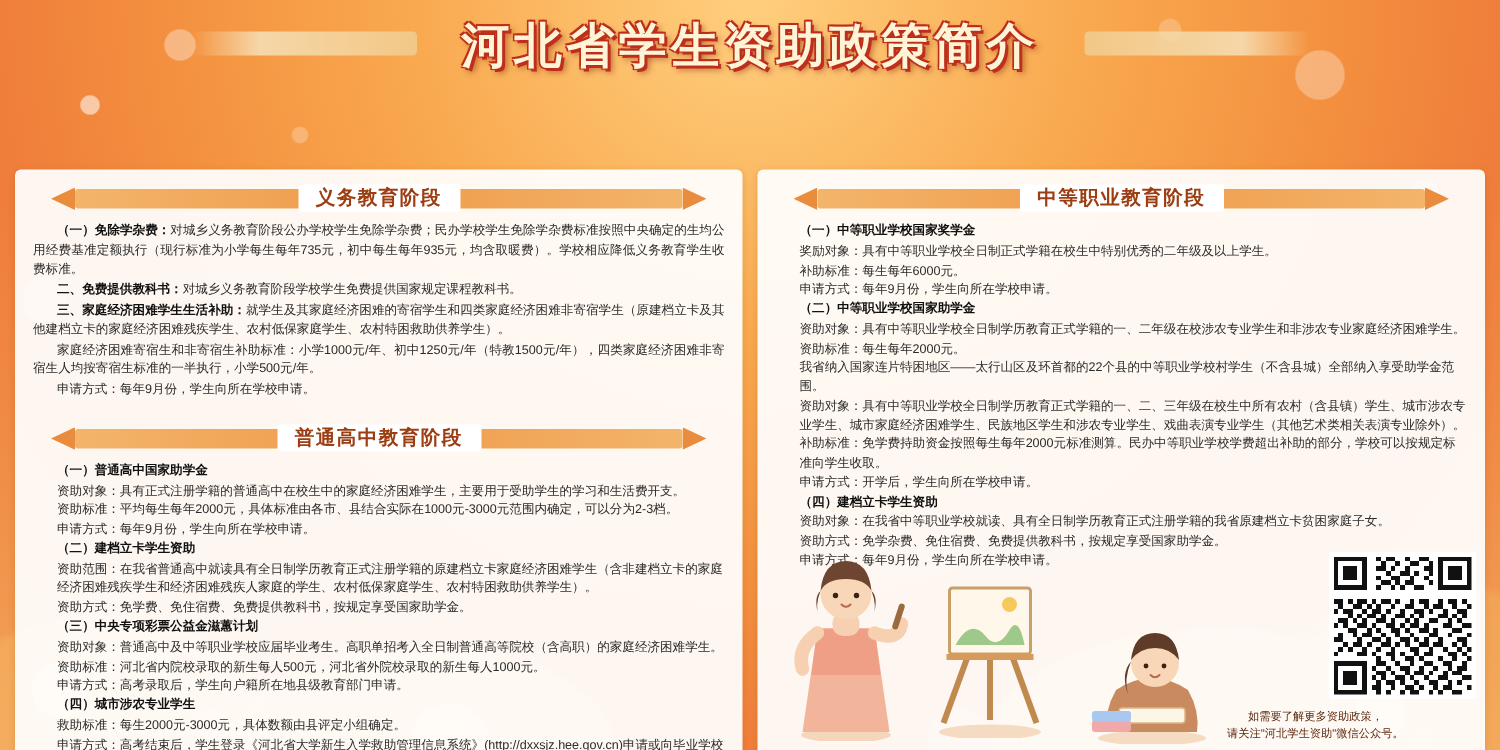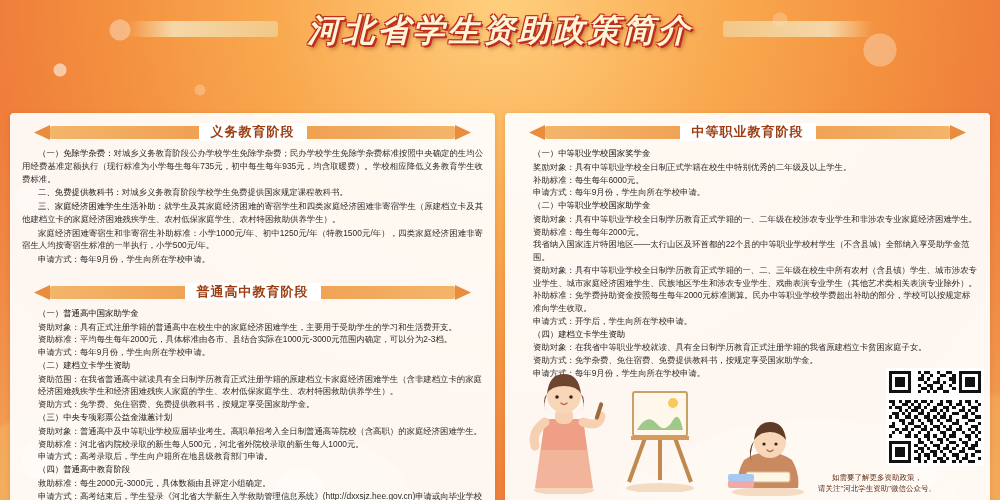--- a/index.html
+++ b/index.html
@@ -38,21 +38,21 @@
   .b2{left:150px;bottom:-70px;width:260px;height:140px;background:#f8c27a;}
   .b3{right:40px;bottom:-70px;width:300px;height:150px;background:#f9c78a;}
   .b4{right:-60px;bottom:-30px;width:200px;height:140px;background:#f6ad5c;}
 
   
   .title-wrap{
     position:absolute;top:6px;left:0;right:0;height:50px;
     display:flex;align-items:center;justify-content:center;
   }
   .title-ribbon{
-    position:relative;padding:2px 60px;font-style:italic;
+    position:relative;padding:2px 60px;
   }
   .title-ribbon:before,.title-ribbon:after{
     content:"";position:absolute;top:14px;width:150px;height:16px;
     background:linear-gradient(90deg,rgba(255,255,255,0) 0%, #f6e6c0 30%, #f0cf94 100%);
     border-radius:3px;opacity:.8;
   }
   .title-ribbon:before{left:-120px;}
   .title-ribbon:after{right:-120px;transform:scaleX(-1);}
   .main-title{
     font-family:"DejaVu Serif","Liberation Serif",serif;
@@ -104,21 +104,21 @@
     padding:0 12px;
     font-family:"DejaVu Serif","Liberation Serif",serif;
     font-weight:bold;font-size:13px;color:#9c3d12;letter-spacing:1px;
     border-radius:2px;
   }
   .para{
     font-size:8.4px;line-height:1.52;color:#2b2b2b;
     text-align:justify;margin:0 0 1px 0;
   }
   .para.ind{text-indent:16px;}
-  .lead{color:#111;font-weight:normal;}
+  .lead{color:#111;font-weight:bold;}
   .sub{font-size:8.4px;line-height:1.52;color:#2b2b2b;margin:0;padding-left:16px;}
 
   
   .illus{position:absolute;left:505px;bottom:0;width:330px;height:140px;}
   .girl1{position:absolute;left:14px;bottom:6px;width:90px;height:130px;}
   .easel{position:absolute;left:110px;bottom:8px;width:90px;height:120px;}
   .girl2{position:absolute;left:215px;bottom:4px;width:96px;height:86px;}
 
   
   .qr-wrap{position:absolute;right:16px;bottom:34px;width:92px;height:92px;background:#fff;padding:3px;border-radius:2px;}
@@ -172,21 +172,21 @@
       <p class="sub">资助对象：具有正式注册学籍的普通高中在校生中的家庭经济困难学生，主要用于受助学生的学习和生活费开支。</p>
       <p class="sub">资助标准：平均每生每年2000元，具体标准由各市、县结合实际在1000元-3000元范围内确定，可以分为2-3档。</p>
       <p class="sub">申请方式：每年9月份，学生向所在学校申请。</p>
       <p class="para ind lead">（二）建档立卡学生资助</p>
       <p class="sub">资助范围：在我省普通高中就读具有全日制学历教育正式注册学籍的原建档立卡家庭经济困难学生（含非建档立卡的家庭经济困难残疾学生和经济困难残疾人家庭的学生、农村低保家庭学生、农村特困救助供养学生）。</p>
       <p class="sub">资助方式：免学费、免住宿费、免费提供教科书，按规定享受国家助学金。</p>
       <p class="para ind lead">（三）中央专项彩票公益金滋蕙计划</p>
       <p class="sub">资助对象：普通高中及中等职业学校应届毕业考生。高职单招考入全日制普通高等院校（含高职）的家庭经济困难学生。</p>
       <p class="sub">资助标准：河北省内院校录取的新生每人500元，河北省外院校录取的新生每人1000元。</p>
       <p class="sub">申请方式：高考录取后，学生向户籍所在地县级教育部门申请。</p>
-      <p class="para ind lead">（四）普通高中教育阶段</p>
+      <p class="para ind lead">（四）城市涉农专业学生</p>
       <p class="sub">救助标准：每生2000元-3000元，具体数额由县评定小组确定。</p>
       <p class="sub">申请方式：高考结束后，学生登录《河北省大学新生入学救助管理信息系统》(http://dxxsjz.hee.gov.cn)申请或向毕业学校申请。</p>
     </div>
   </div>
 
   <div class="col col-right">
     <div class="section">
       <div class="sec-head">
         <div class="bar"></div>
         <div class="txt">中等职业教育阶段</div>

